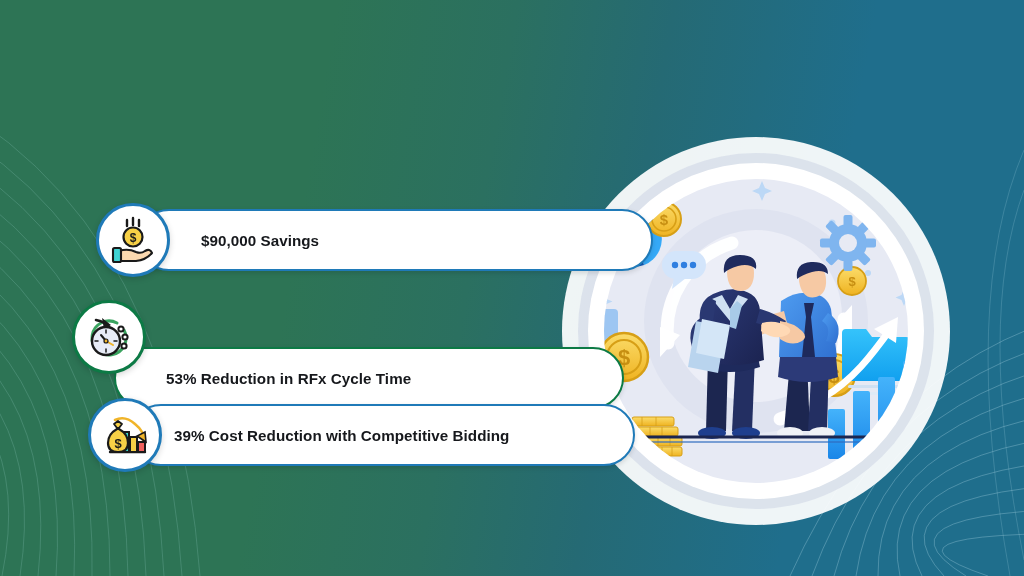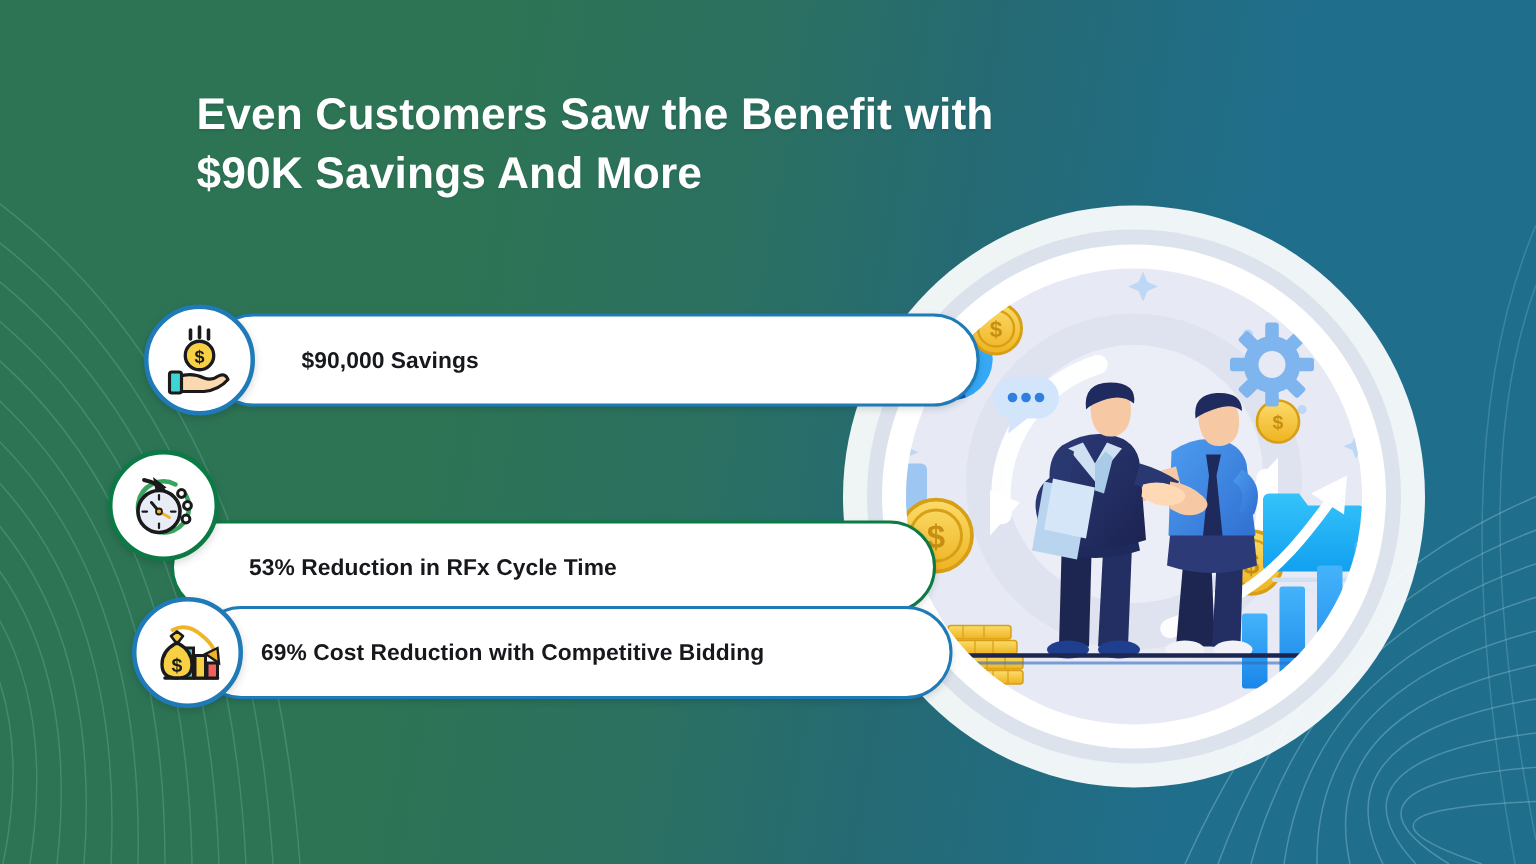--- a/index.html
+++ b/index.html
@@ -109,24 +109,20 @@
         <path d="M1144,508 Q852,506 966,576"></path>
         <path d="M1144,534 Q846,528 988,576"></path>
       </g>
       <g fill="none" stroke="#a8d4e2" stroke-opacity="0.22" stroke-width="1">
         <path d="M1024,150 Q960,300 1010,576"></path>
         <path d="M1024,190 Q976,320 1024,560"></path>
       </g>
     </svg>
   </div>
 
-  <div class="title">
-    <div>Even Customers Saw the Benefit with</div>
-    <div>$90K Savings And More</div>
-  </div>
 
   <div class="illus">
     <svg viewBox="0 0 400 400">
       <defs>
         <linearGradient id="gBlue" x1="0" y1="0" x2="0" y2="1">
           <stop offset="0" stop-color="#44b3fb"></stop>
             <stop offset="1" stop-color="#1a86e8"></stop>
         </linearGradient>
         <linearGradient id="gGold" x1="0" y1="0" x2="0" y2="1">
           <stop offset="0" stop-color="#fbdc6a"></stop>
@@ -361,21 +357,21 @@
           <circle cx="37" cy="17" r="2.6"></circle>
             <circle cx="41" cy="25" r="2.6"></circle>
           <circle cx="40" cy="34" r="2.6"></circle>
         </g>
       </svg>
     </div>
   </div>
 
   <div class="card c3">
     <div class="pill">
-      <span>69% Cost Reduction with Competitive Bidding</span>
+      <span>39% Cost Reduction with Competitive Bidding</span>
     </div>
     <div class="badge">
       <svg viewBox="0 0 50 50">
         <path d="M15,10 q10,-5 20,4 q10,8 8,16" fill="none" stroke="#f0b429" stroke-width="2.6" stroke-linecap="round"></path>
         <polygon points="46,32 37,26 45,22" fill="#f0b429" stroke="#1a1a1a" stroke-width="1.6"></polygon>
         <line x1="10" y1="42" x2="45" y2="42" stroke="#1a1a1a" stroke-width="2.4" stroke-linecap="round"></line>
         <rect x="22" y="22" width="7" height="20" fill="#3fd3c8" stroke="#1a1a1a" stroke-width="2"></rect>
         <rect x="30" y="27" width="7" height="15" fill="#f7d046" stroke="#1a1a1a" stroke-width="2"></rect>
         <rect x="38" y="32" width="7" height="10" fill="#f0615e" stroke="#1a1a1a" stroke-width="2"></rect>
         <path d="M14,14 l4,-3 4,3 -3,4 h-2z" fill="#f7d046" stroke="#1a1a1a" stroke-width="1.8" stroke-linejoin="round"></path>

